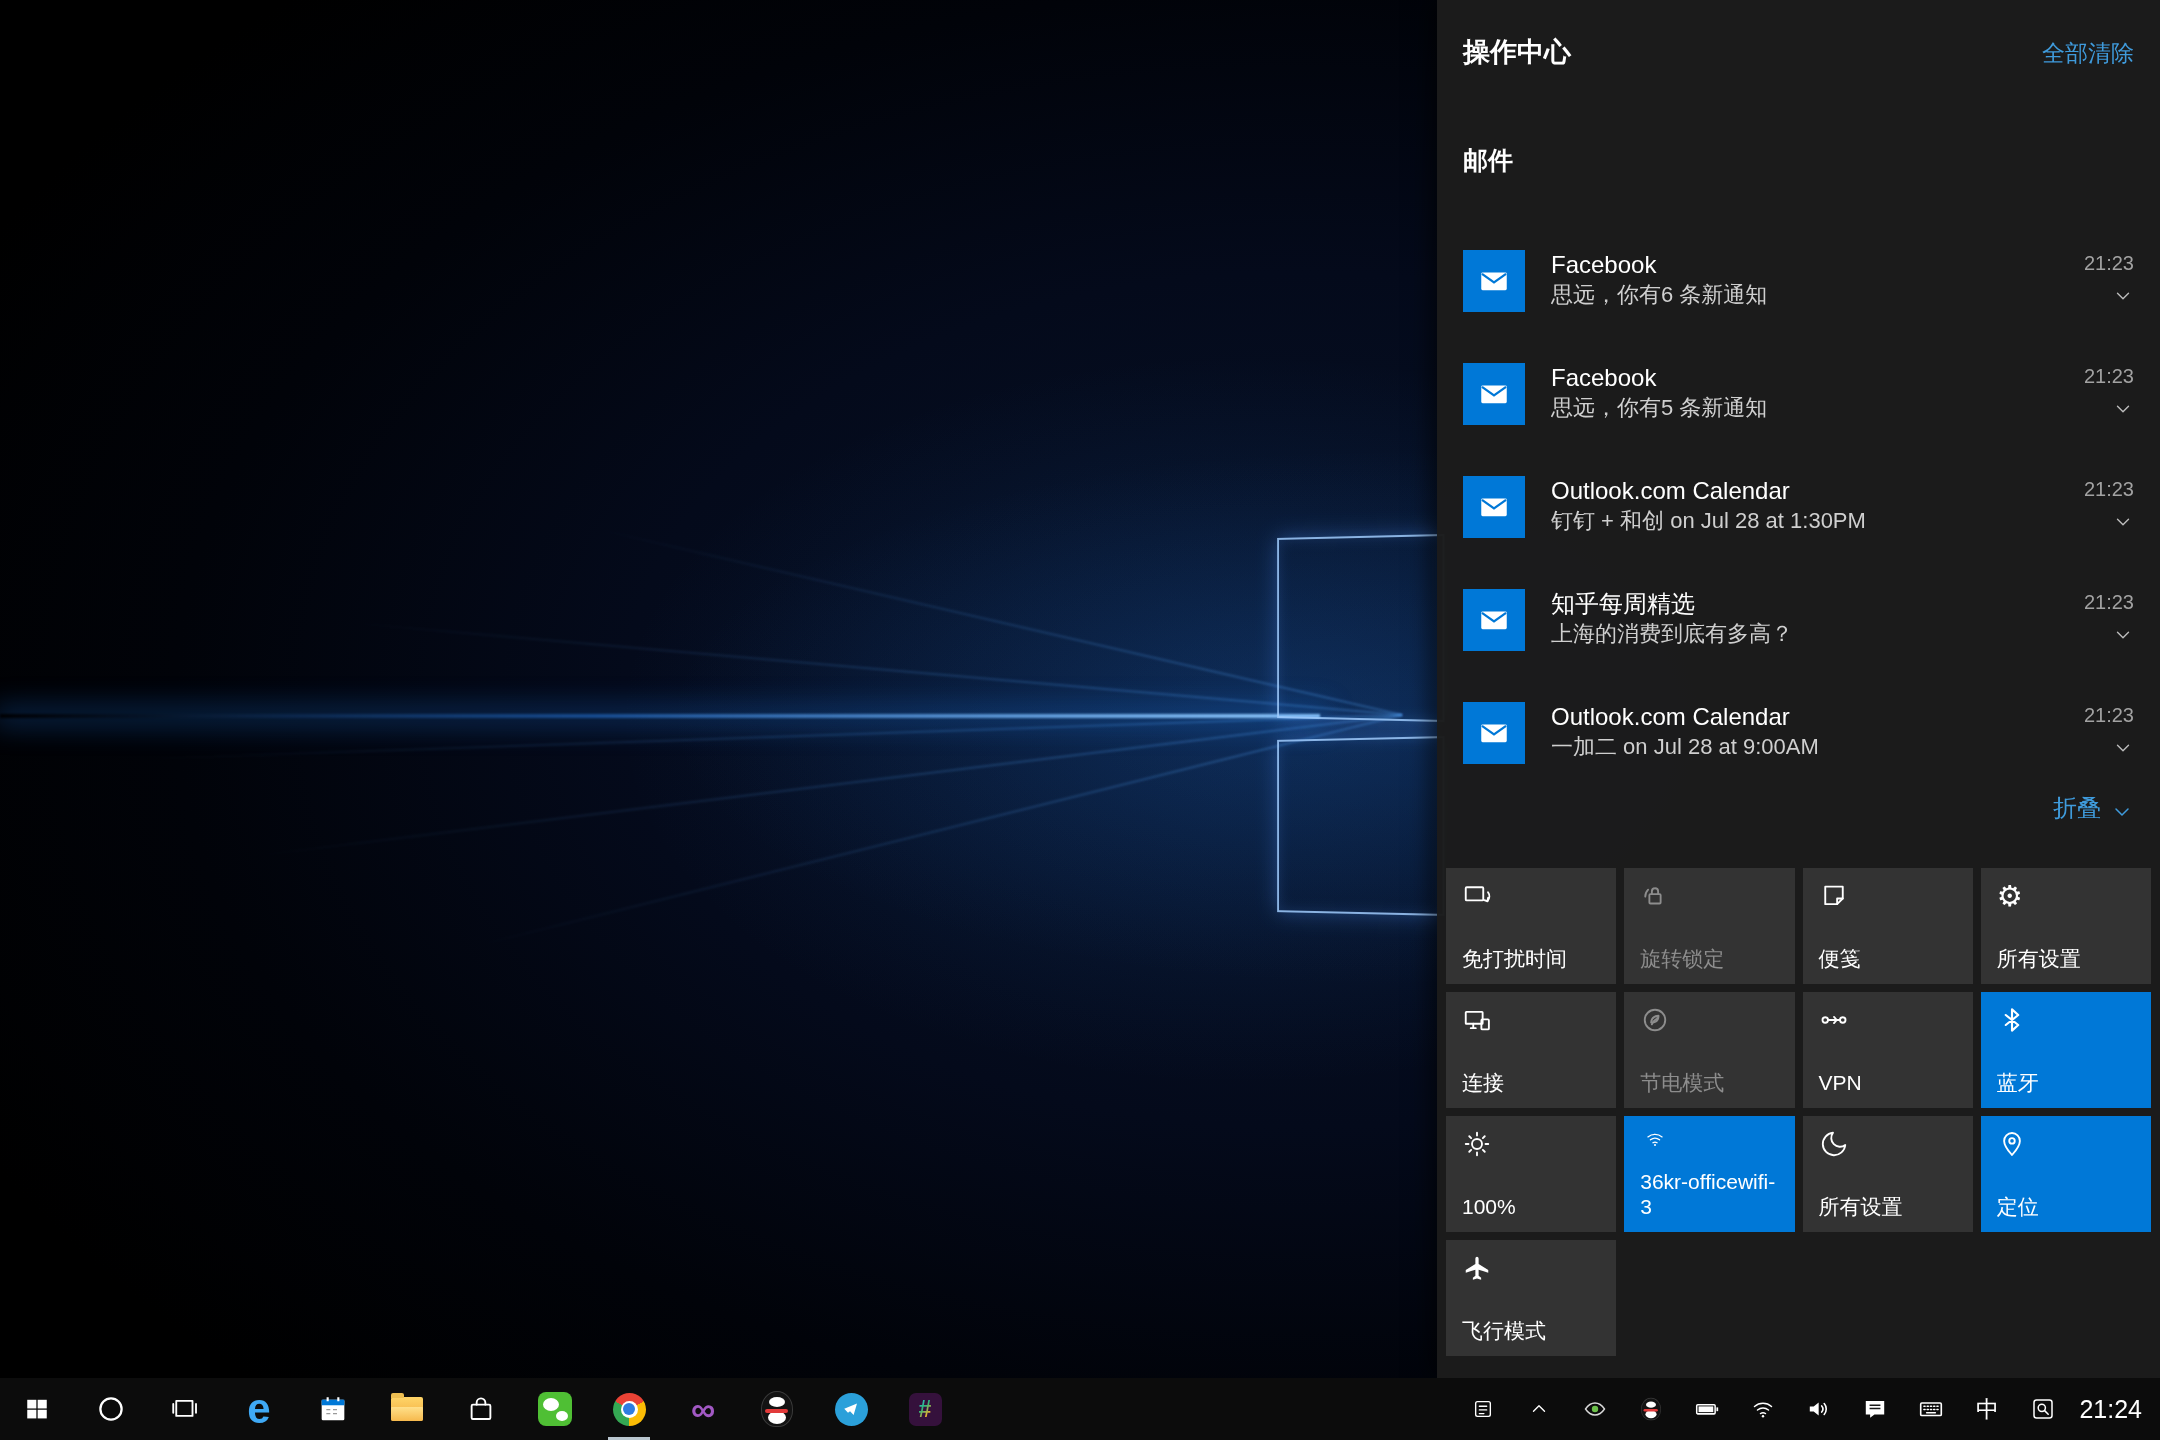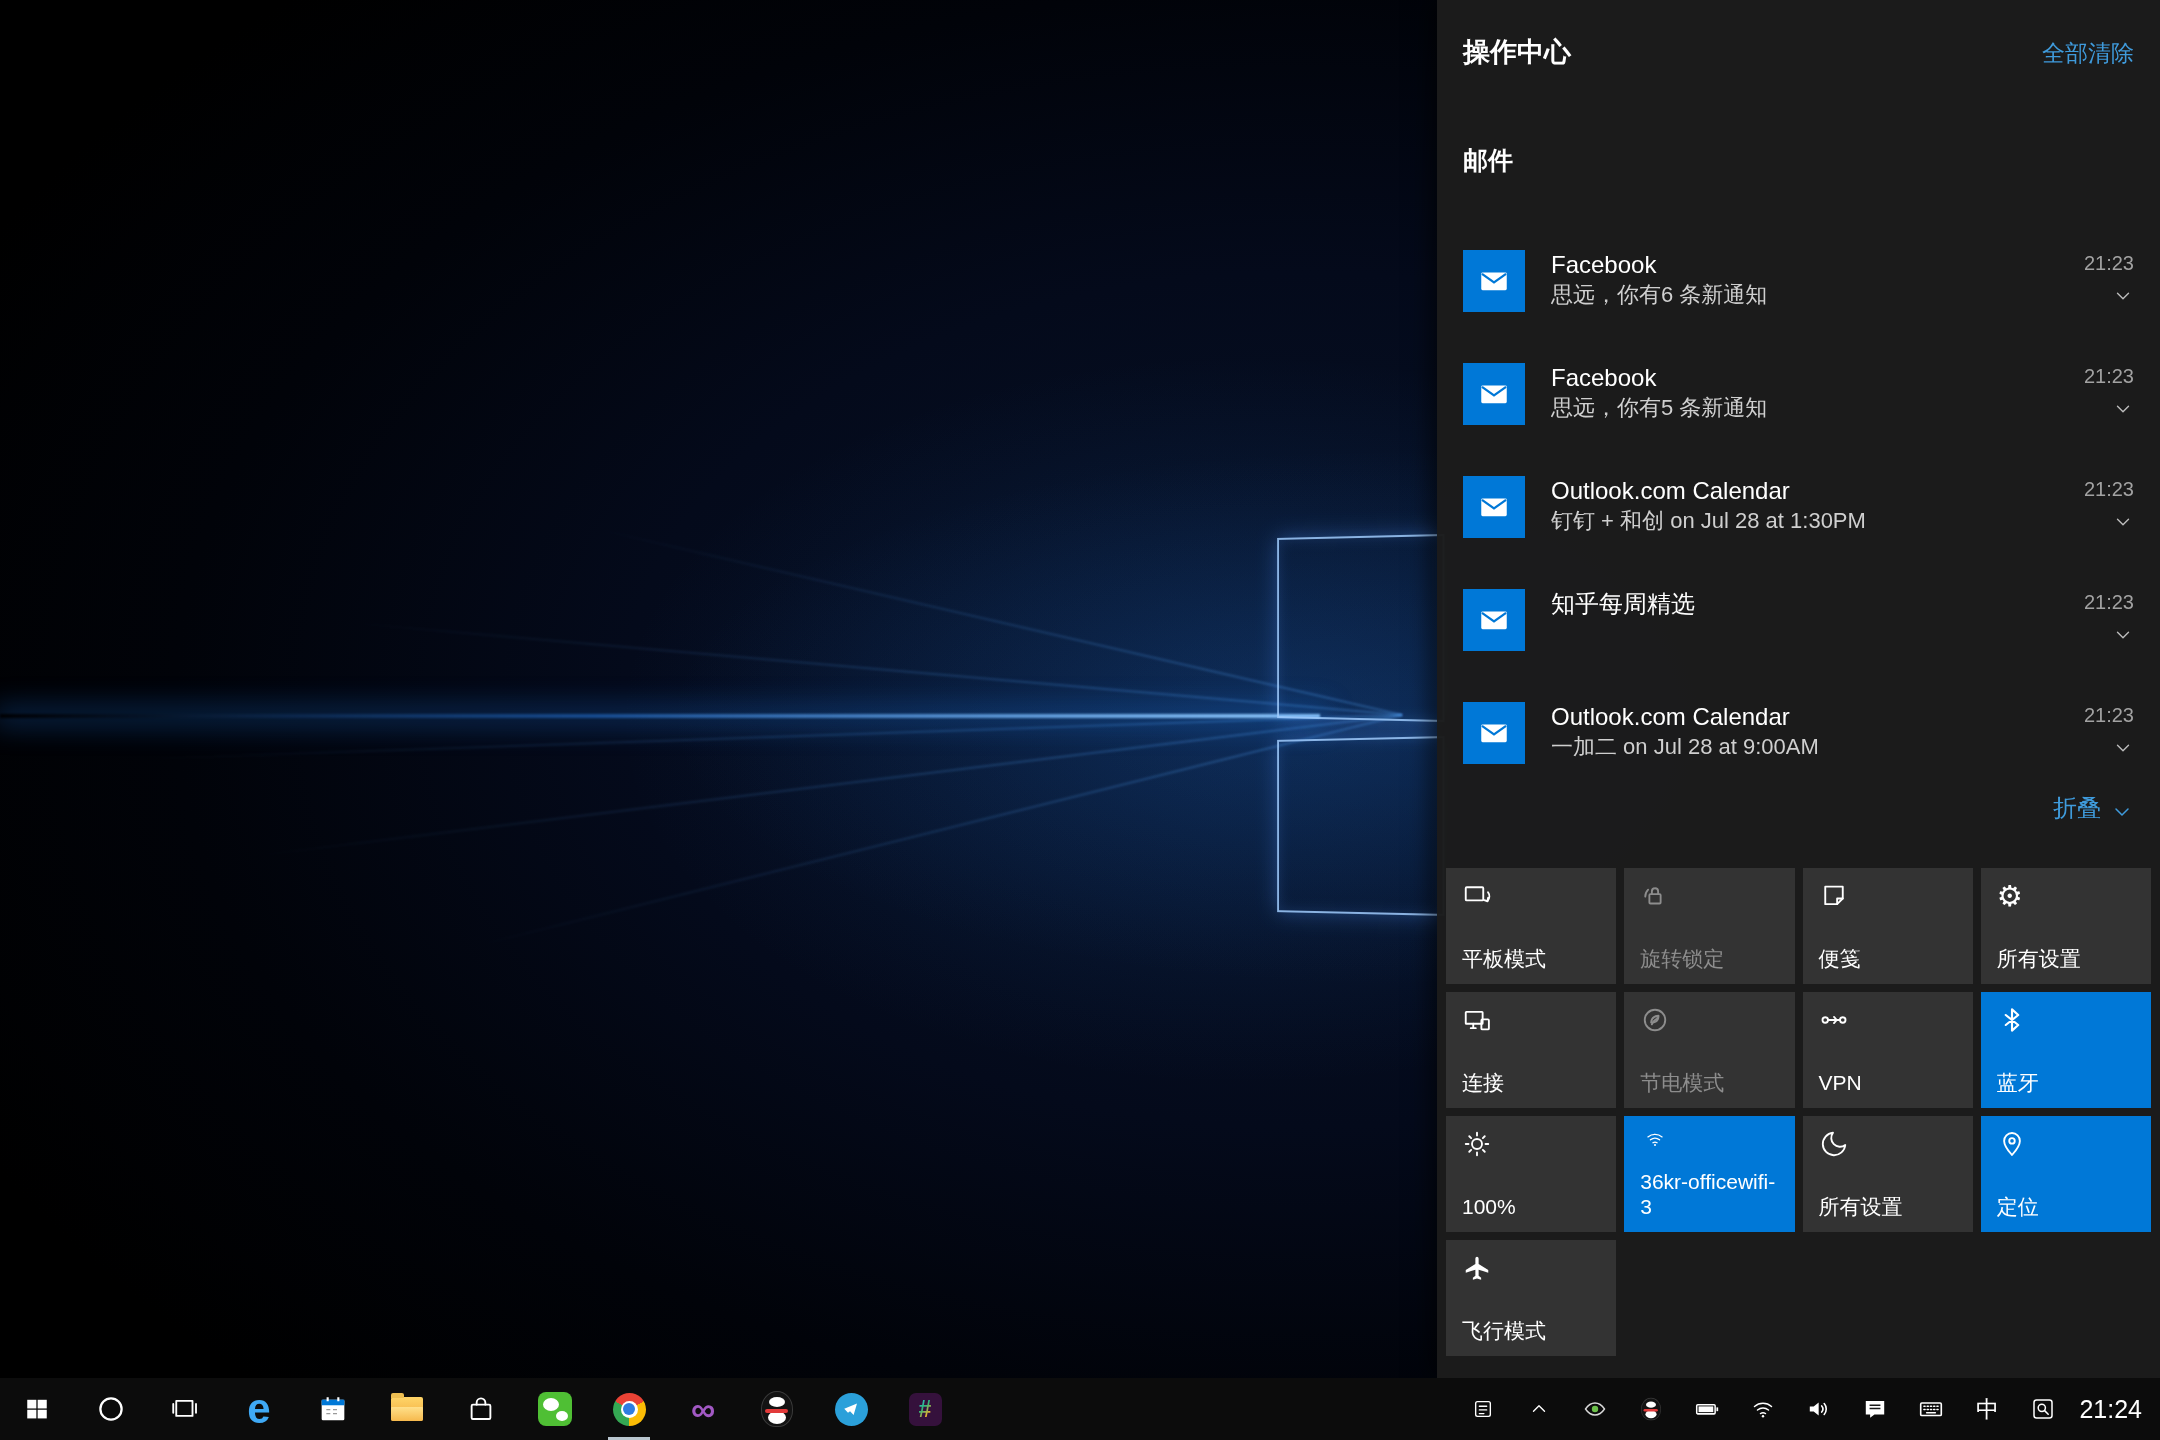--- a/index.html
+++ b/index.html
@@ -186,20 +186,21 @@
 
       <div class="notif">
         <div class="mail-badge">
           <svg viewBox="0 0 24 24" width="34" height="34">
               <rect x="3" y="6" width="18" height="12.5" rx="1" fill="#fff"></rect>
               <path d="M3.5 7l8.5 6 8.5-6" fill="none" stroke="#0078d7" stroke-width="1.6"></path>
             </svg>
         </div>
         <div class="notif-text">
           <div class="notif-title">知乎每周精选</div>
+          <div class="notif-body">上海的消费到底有多高？</div>
         </div>
         <div class="notif-meta">
           <span class="notif-time">21:23</span>
           <svg class="sic" viewBox="0 0 24 24" width="22" height="22" style="stroke:#bdbdbd">
               <path d="M6 9l6 6 6-6"></path>
             </svg>
         </div>
       </div>
 
       <div class="notif">
@@ -231,21 +232,21 @@
     </div>
 
     <div class="qa-grid">
 
       <div class="tile">
         <svg class="sic" viewBox="0 0 24 24" width="30" height="30">
             <rect x="3" y="5" width="14" height="10.5" rx="0.8"></rect>
             <path d="M20.8 9a5.2 5.2 0 0 1-.4 6.8"></path>
             <path d="M20.9 13.4l-.5 2.8-2.6-.9"></path>
           </svg>
-        <span class="tile-label">平板模式</span>
+        <span class="tile-label">免打扰时间</span>
       </div>
 
       <div class="tile tile--disabled">
         <svg class="sic" viewBox="0 0 24 24" width="30" height="30">
             <rect x="7.5" y="10.5" width="9" height="7.5" rx="0.8"></rect>
             <path d="M9.5 10.5V8.3a2.5 2.5 0 0 1 5 0v2.2"></path>
             <path d="M4.2 12.5a8 8 0 0 1 2.3-5.6"></path>
           </svg>
         <span class="tile-label">旋转锁定</span>
       </div>

